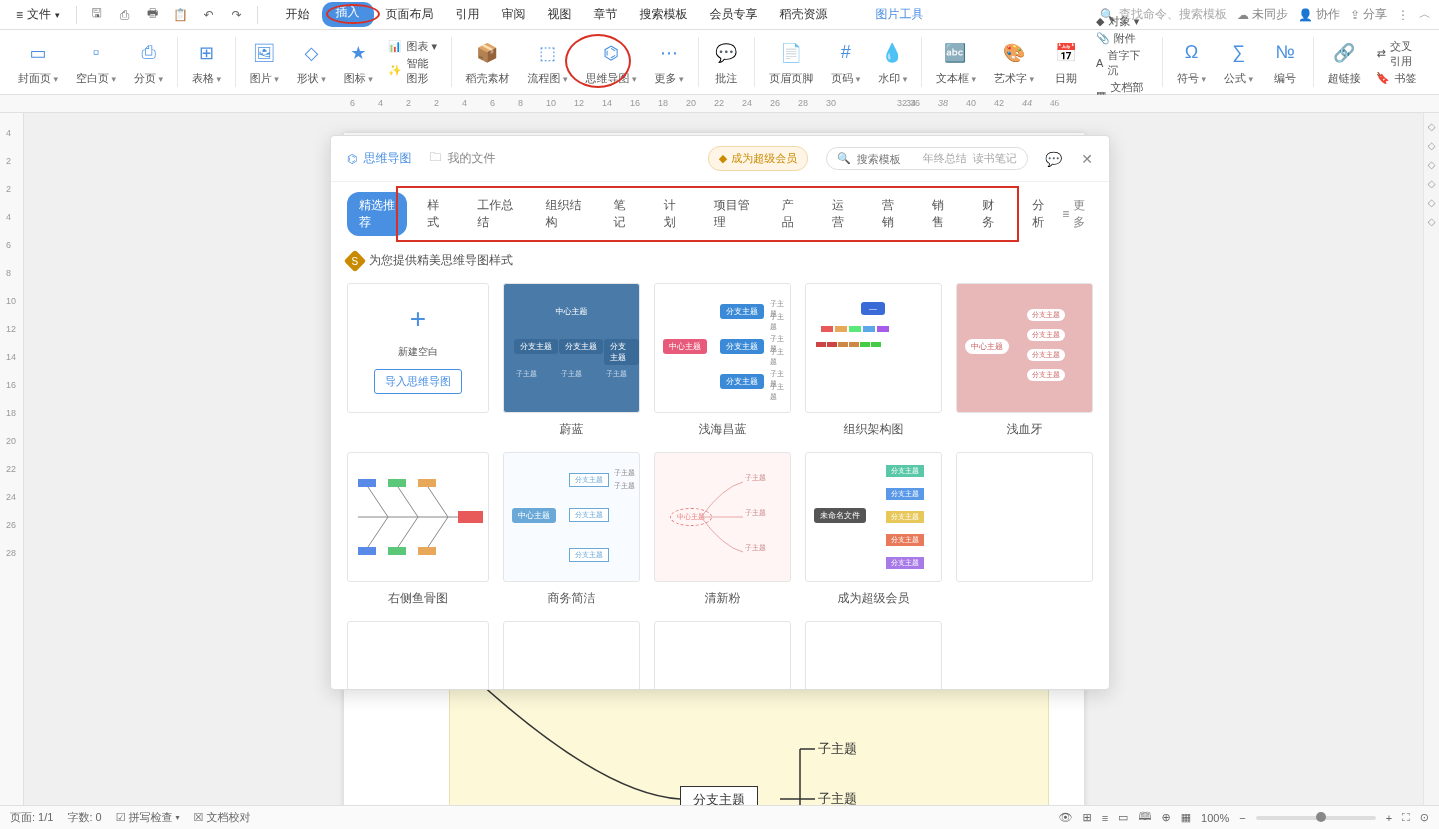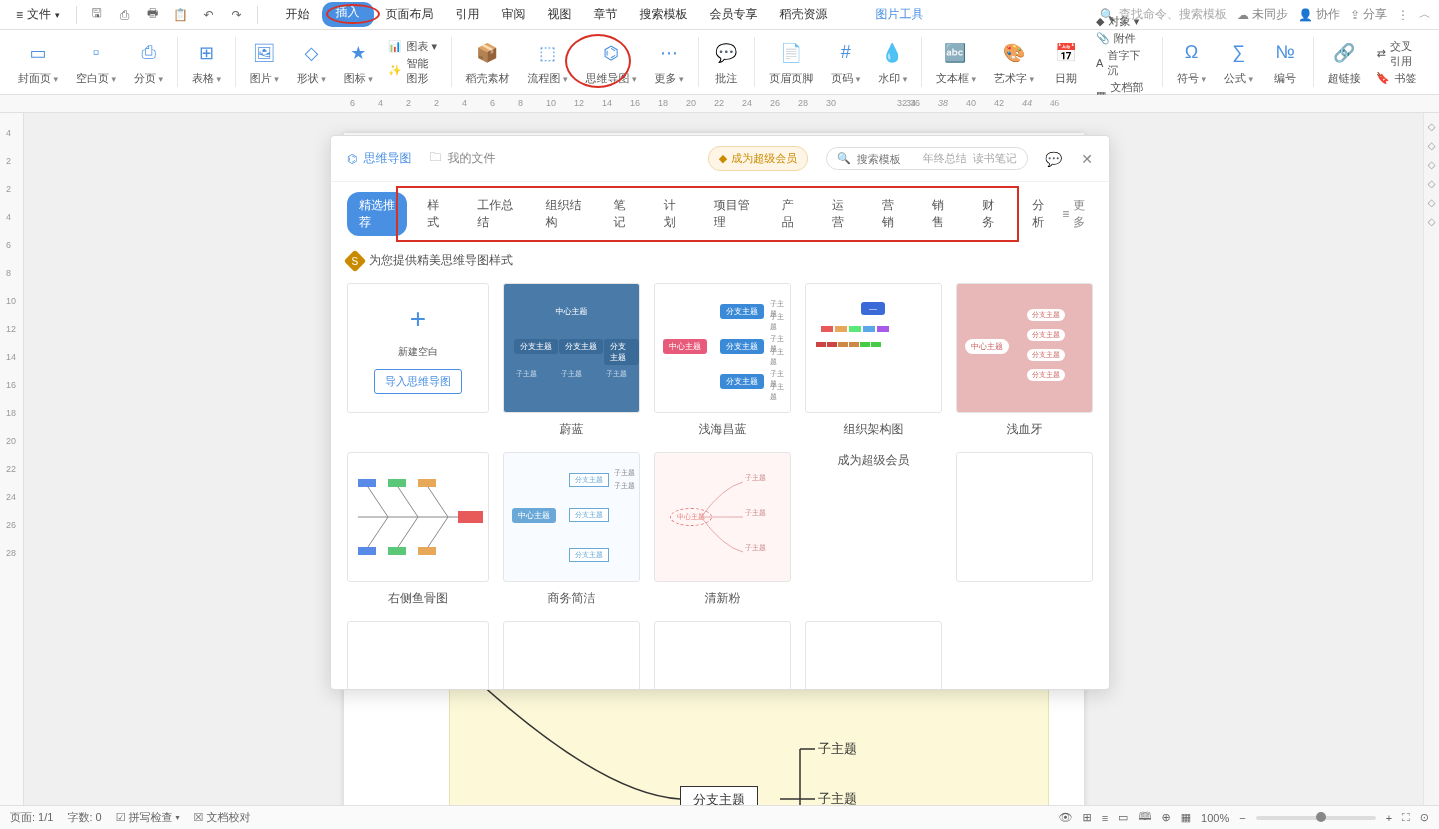--- a/index.html
+++ b/index.html
@@ -525,20 +525,28 @@
           <path d="M48 60 Q 70 90 90 95" stroke="#e8a8a8" fill="none"></path>
         </svg>
         <div style="position:absolute;left:90px;top:20px;font-size:7px;color:#c88;">子主题</div>
         <div style="position:absolute;left:90px;top:55px;font-size:7px;color:#c88;">子主题</div>
         <div style="position:absolute;left:90px;top:90px;font-size:7px;color:#c88;">子主题</div>
       </div>
       <div class="title">清新粉</div>
     </div>
 
     <div class="mm-card">
+      <div class="mm-thumb" style="background:#fff;position:relative;">
+        <div style="position:absolute;left:8px;top:55px;background:#555;" class="thumb-node">未命名文件</div>
+        <div style="position:absolute;left:80px;top:12px;background:#5ac8a8;font-size:7px;padding:1px 5px;color:#fff;">分支主题</div>
+        <div style="position:absolute;left:80px;top:35px;background:#5a98e8;font-size:7px;padding:1px 5px;color:#fff;">分支主题</div>
+        <div style="position:absolute;left:80px;top:58px;background:#e8c85a;font-size:7px;padding:1px 5px;color:#fff;">分支主题</div>
+        <div style="position:absolute;left:80px;top:81px;background:#e87a5a;font-size:7px;padding:1px 5px;color:#fff;">分支主题</div>
+        <div style="position:absolute;left:80px;top:104px;background:#a87ae8;font-size:7px;padding:1px 5px;color:#fff;">分支主题</div>
+      </div>
       <div class="title">成为超级会员</div>
     </div>
 
     <div class="mm-card">
         <div class="mm-thumb"></div>
       </div>
     <div class="mm-card">
         <div class="mm-thumb"></div>
       </div>
     <div class="mm-card">

